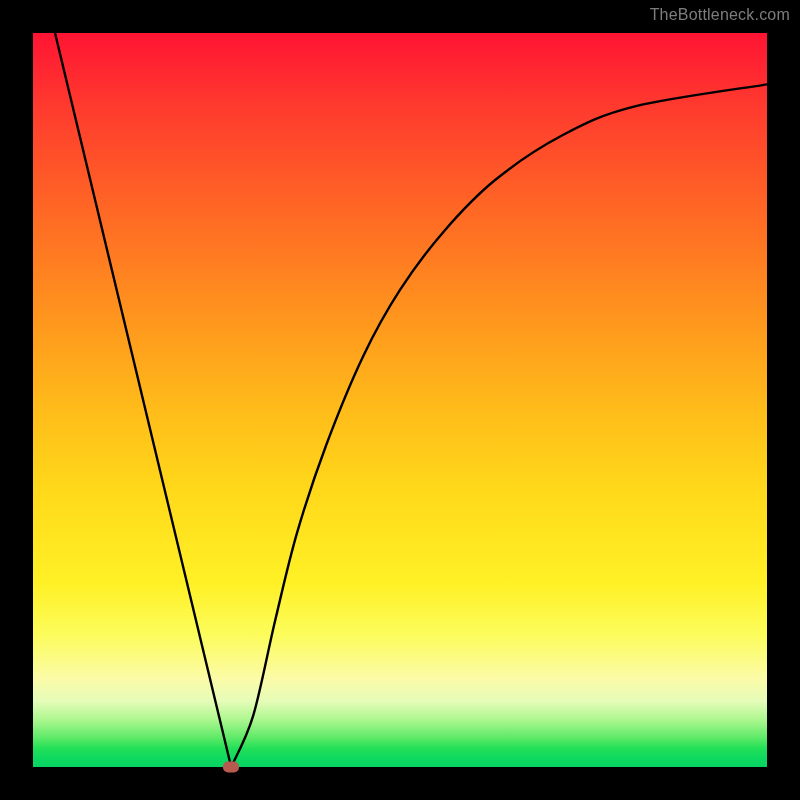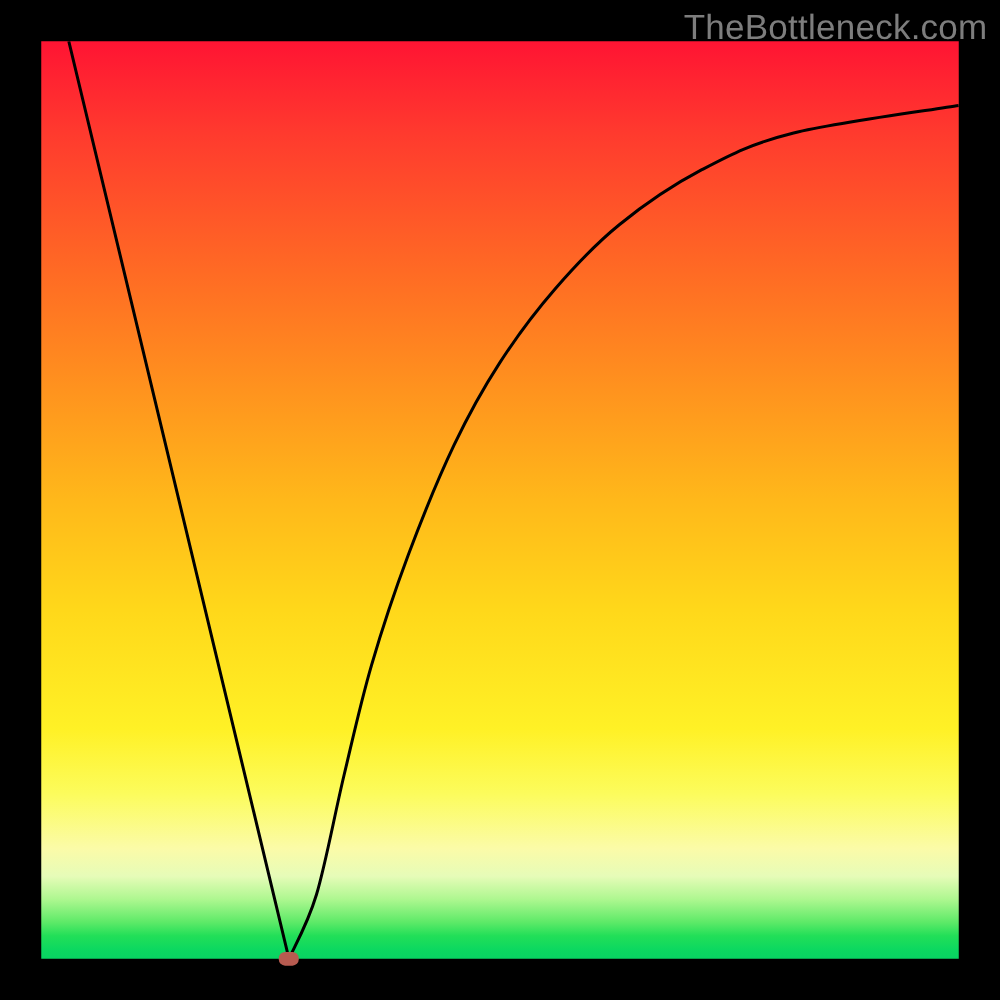--- a/index.html
+++ b/index.html
@@ -40,21 +40,21 @@
       #22df58 97.5%,
       #0cd860 99%,
       #08d463 100%
     );
   }
   .watermark {
     position: absolute;
     top: 6px;
     right: 10px;
     color: #7d7d7d;
-    font-size: 28px;
+    font-size: 16px;
     font-weight: 400;
     letter-spacing: 0.2px;
     user-select: none;
   }
   svg.curve {
     position: absolute;
     left: 0;
     top: 0;
     width: 734px;
     height: 734px;

